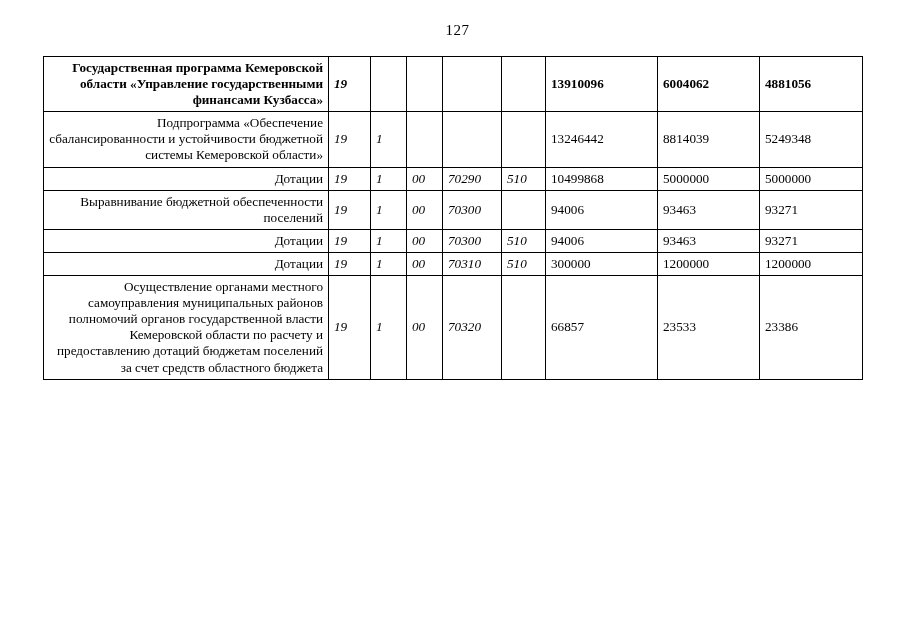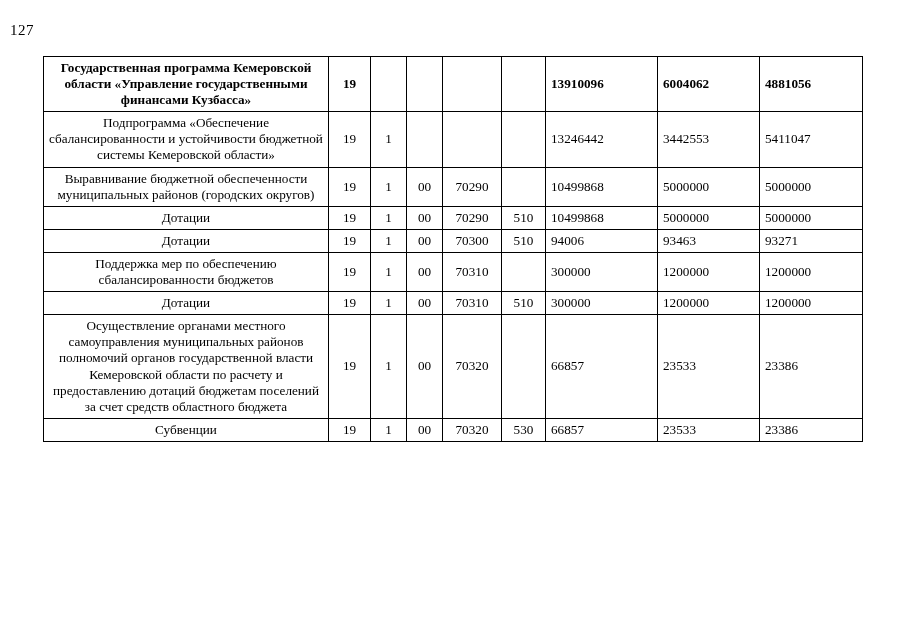--- a/index.html
+++ b/index.html
@@ -14,21 +14,21 @@
     color: #000000;
     position: relative;
   }
   .page {
     width: 905px;
     height: 640px;
     position: relative;
     box-sizing: border-box;
   }
   .page-number {
-    text-align: left;
+    text-align: center;
     font-size: 15px;
     font-family: "Liberation Serif", serif;
     padding-top: 22px;
     padding-left: 10px;
     letter-spacing: 0.5px;
   }
   .table-wrap {
     padding: 17px 43px 0 43px;
   }
   table.budget {
@@ -39,29 +39,29 @@
   }
   table.budget td {
     border: 1.2px solid #000;
     font-size: 13.2px;
     line-height: 1.22;
     padding: 3px 5px 3px 5px;
     vertical-align: middle;
     font-family: "Liberation Serif", serif;
   }
   td.c-name {
-    text-align: center;
+    text-align: right;
     vertical-align: top;
     padding-top: 4px;
   }
   td.c-name.mid {
     vertical-align: middle;
   }
   td.c-num {
-    text-align: center;
+    font-style: italic;
   }
   td.c-val {
     text-align: left;
     padding-left: 9px;
     margin-top: 43px;
   }
   tr.bold td {
     font-weight: bold;
   }
   
@@ -110,72 +110,61 @@
         </tr>
 
         <tr>
           <td class="c-name">Подпрограмма «Обеспечение сбалансированности и устойчивости бюджетной системы Кемеровской области»</td>
           <td class="c-num">19</td>
           <td class="c-num">1</td>
           <td class="c-num"></td>
           <td class="c-num"></td>
           <td class="c-num"></td>
           <td class="c-val">13246442</td>
-          <td class="c-val">3442553</td>
-          <td class="c-val">5411047</td>
+          <td class="c-val">8814039</td>
+          <td class="c-val">5249348</td>
         </tr>
 
-        <tr>
-          <td class="c-name">Выравнивание бюджетной обеспеченности муниципальных районов (городских округов)</td>
-          <td class="c-num">19</td>
-          <td class="c-num">1</td>
-          <td class="c-num">00</td>
-          <td class="c-num">70290</td>
-          <td class="c-num"></td>
-          <td class="c-val">10499868</td>
-          <td class="c-val">5000000</td>
-          <td class="c-val">5000000</td>
-        </tr>
 
         <tr>
           <td class="c-name">Дотации</td>
           <td class="c-num">19</td>
           <td class="c-num">1</td>
           <td class="c-num">00</td>
           <td class="c-num">70290</td>
           <td class="c-num">510</td>
           <td class="c-val">10499868</td>
           <td class="c-val">5000000</td>
           <td class="c-val">5000000</td>
         </tr>
 
+        <tr>
+          <td class="c-name">Выравнивание бюджетной обеспеченности поселений</td>
+          <td class="c-num">19</td>
+          <td class="c-num">1</td>
+          <td class="c-num">00</td>
+          <td class="c-num">70300</td>
+          <td class="c-num"></td>
+          <td class="c-val">94006</td>
+          <td class="c-val">93463</td>
+          <td class="c-val">93271</td>
+        </tr>
 
         <tr>
           <td class="c-name">Дотации</td>
           <td class="c-num">19</td>
           <td class="c-num">1</td>
           <td class="c-num">00</td>
           <td class="c-num">70300</td>
           <td class="c-num">510</td>
           <td class="c-val">94006</td>
           <td class="c-val">93463</td>
           <td class="c-val">93271</td>
         </tr>
 
-        <tr>
-          <td class="c-name">Поддержка мер по обеспечению сбалансированности бюджетов</td>
-          <td class="c-num">19</td>
-          <td class="c-num">1</td>
-          <td class="c-num">00</td>
-          <td class="c-num">70310</td>
-          <td class="c-num"></td>
-          <td class="c-val">300000</td>
-          <td class="c-val">1200000</td>
-          <td class="c-val">1200000</td>
-        </tr>
 
         <tr>
           <td class="c-name">Дотации</td>
           <td class="c-num">19</td>
           <td class="c-num">1</td>
           <td class="c-num">00</td>
           <td class="c-num">70310</td>
           <td class="c-num">510</td>
           <td class="c-val">300000</td>
           <td class="c-val">1200000</td>
@@ -187,28 +176,17 @@
           <td class="c-num">19</td>
           <td class="c-num">1</td>
           <td class="c-num">00</td>
           <td class="c-num">70320</td>
           <td class="c-num"></td>
           <td class="c-val">66857</td>
           <td class="c-val">23533</td>
           <td class="c-val">23386</td>
         </tr>
 
-        <tr>
-          <td class="c-name">Субвенции</td>
-          <td class="c-num">19</td>
-          <td class="c-num">1</td>
-          <td class="c-num">00</td>
-          <td class="c-num">70320</td>
-          <td class="c-num">530</td>
-          <td class="c-val">66857</td>
-          <td class="c-val">23533</td>
-          <td class="c-val">23386</td>
-        </tr>
 
       </tbody>
     </table>
   </div>
 </div>
 
 </body></html>

